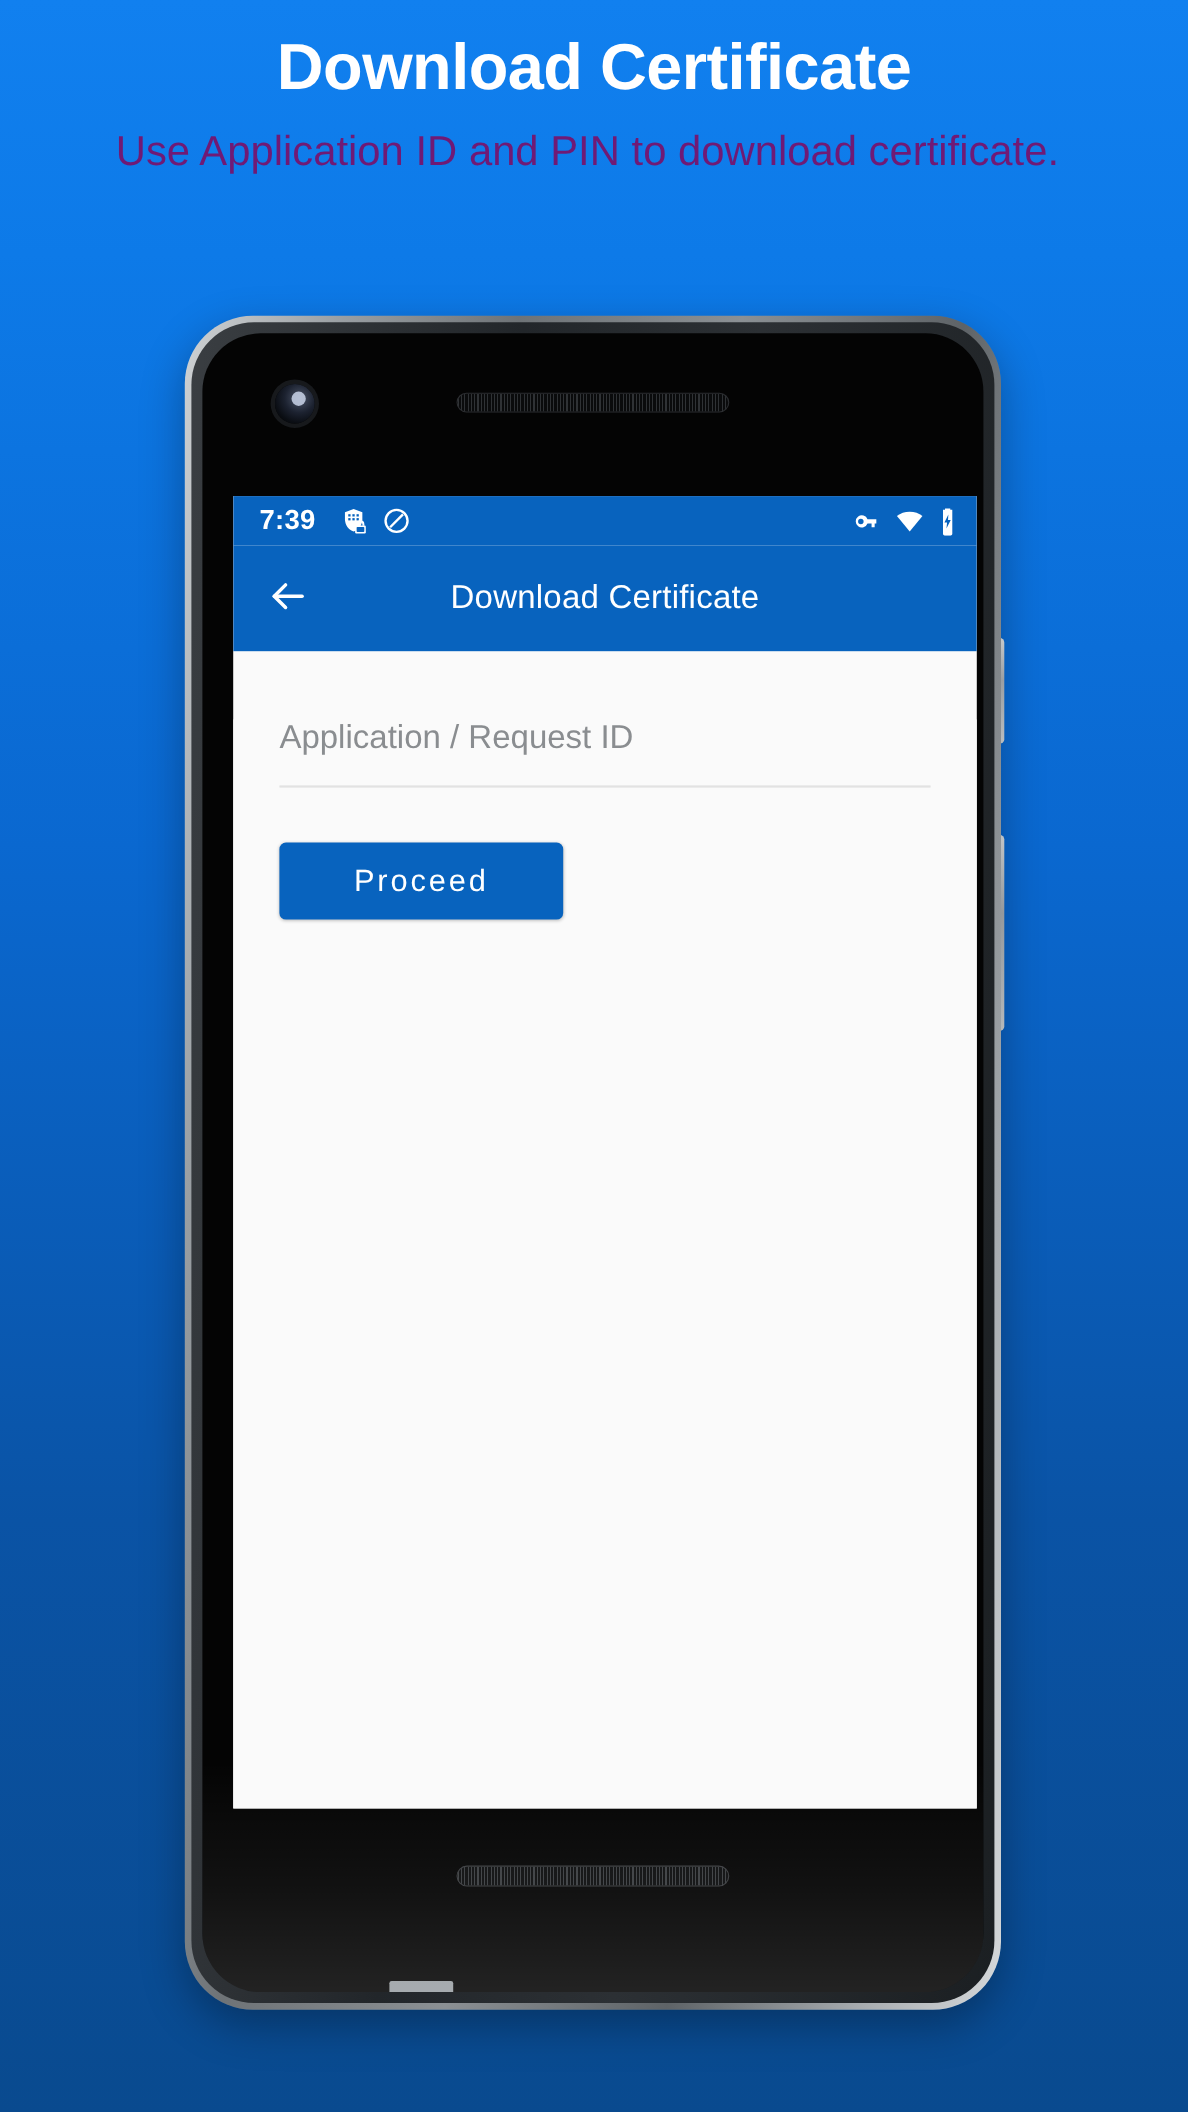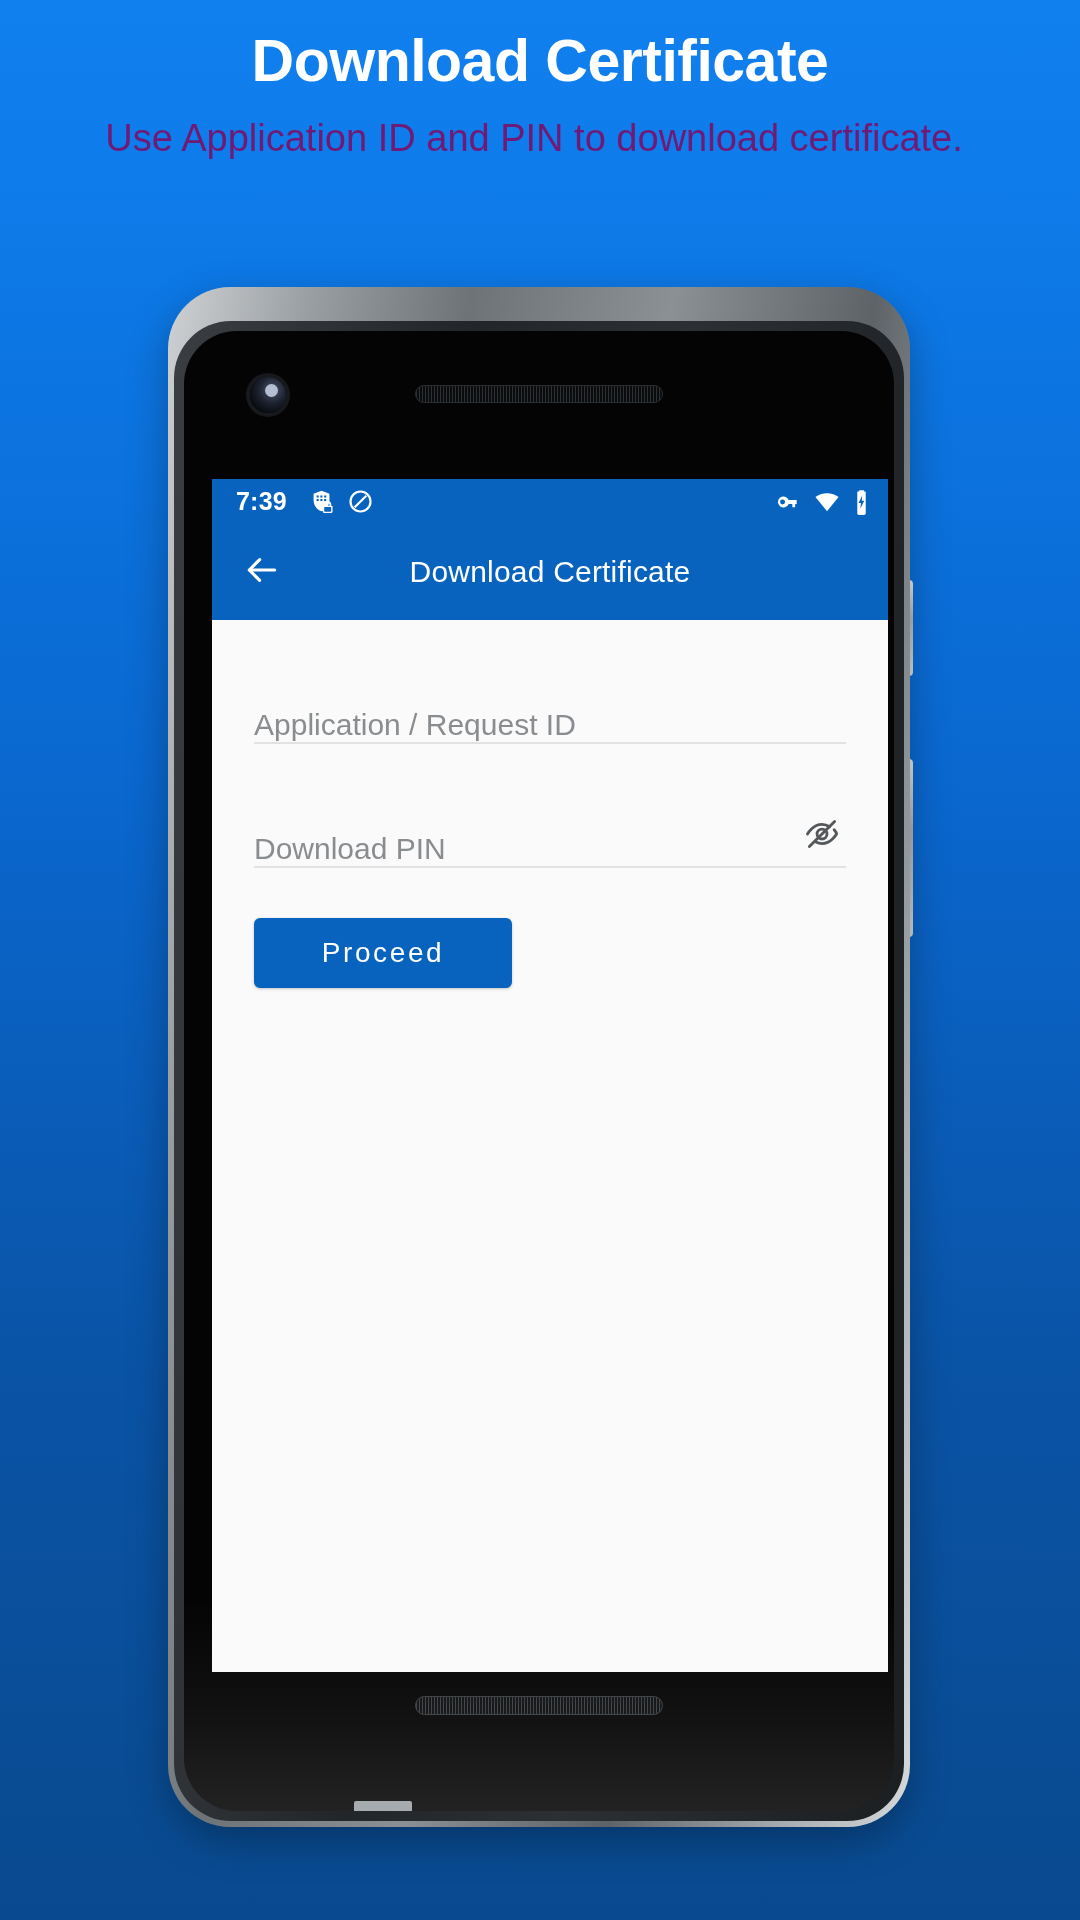--- a/index.html
+++ b/index.html
@@ -54,21 +54,20 @@
     inset: 0;
     border-radius: 62px;
     background: linear-gradient(100deg, #cfd2d4 0%, #9a9fa3 14%, #6e7377 30%, #8b9094 50%, #5e6367 70%, #a9aeb2 88%, #d6d9db 100%);
     box-shadow: 0 14px 40px rgba(0,0,0,0.30);
   }
   .phone-frame2 {
     position: absolute;
     inset: 6px;
     border-radius: 57px;
     background: linear-gradient(95deg, #3a3e42 0%, #22262a 35%, #2c3034 60%, #1b1f22 100%);
-    margin-top: 28px;
   }
   
   .phone-body {
     position: absolute;
     inset: 10px;
     border-radius: 53px;
     background: #040404;
     overflow: hidden;
   }
   .phone-glass-sheen {
@@ -210,21 +209,21 @@
     height: calc(100% - 141px);
     padding: 0 42px;
   }
 
   .field {
     position: relative;
     margin-top: 62px;
     border-bottom: 2px solid #e2e2e2;
     height: 62px;
     display: flex;
-    align-items: flex-end;
+    align-items: flex-start;
   }
   .field-hint {
     font-size: 30px;
     color: #8a8d90;
     font-weight: normal;
   }
   .field-trailing {
     position: absolute;
     right: 2px;
     top: 50%;
@@ -341,33 +340,20 @@
             </div>
             <div class="app-bar-title">Download Certificate</div>
           </div>
 
           <div class="app-body">
 
             <div class="field">
               <span class="field-hint">Application / Request ID</span>
             </div>
 
-            <div class="field">
-              <span class="field-hint">Download PIN</span>
-              <span class="field-trailing">
-                <span>
-                  <svg width="36" height="36" viewBox="0 0 24 24" fill="none" stroke="#55585b" stroke-width="1.9" stroke-linecap="round" stroke-linejoin="round">
-                    <path d="M2.3 12S5.8 5.6 12 5.6c2 0 3.7.7 5.1 1.6"></path>
-                    <path d="M20.1 9.2c.9 1 1.6 2 1.6 2.8 0 0-3.5 6.4-9.7 6.4-1.5 0-2.8-.4-4-1"></path>
-                    <circle cx="12" cy="12" r="3.3"></circle>
-                    <line x1="3.6" y1="20.4" x2="20.4" y2="3.6"></line>
-                  </svg>
-                </span>
-              </span>
-            </div>
 
             <div class="btn-row">
               <button class="proceed-btn">Proceed</button>
             </div>
           </div>
 
         </div>
 
       </div>
     </div>

